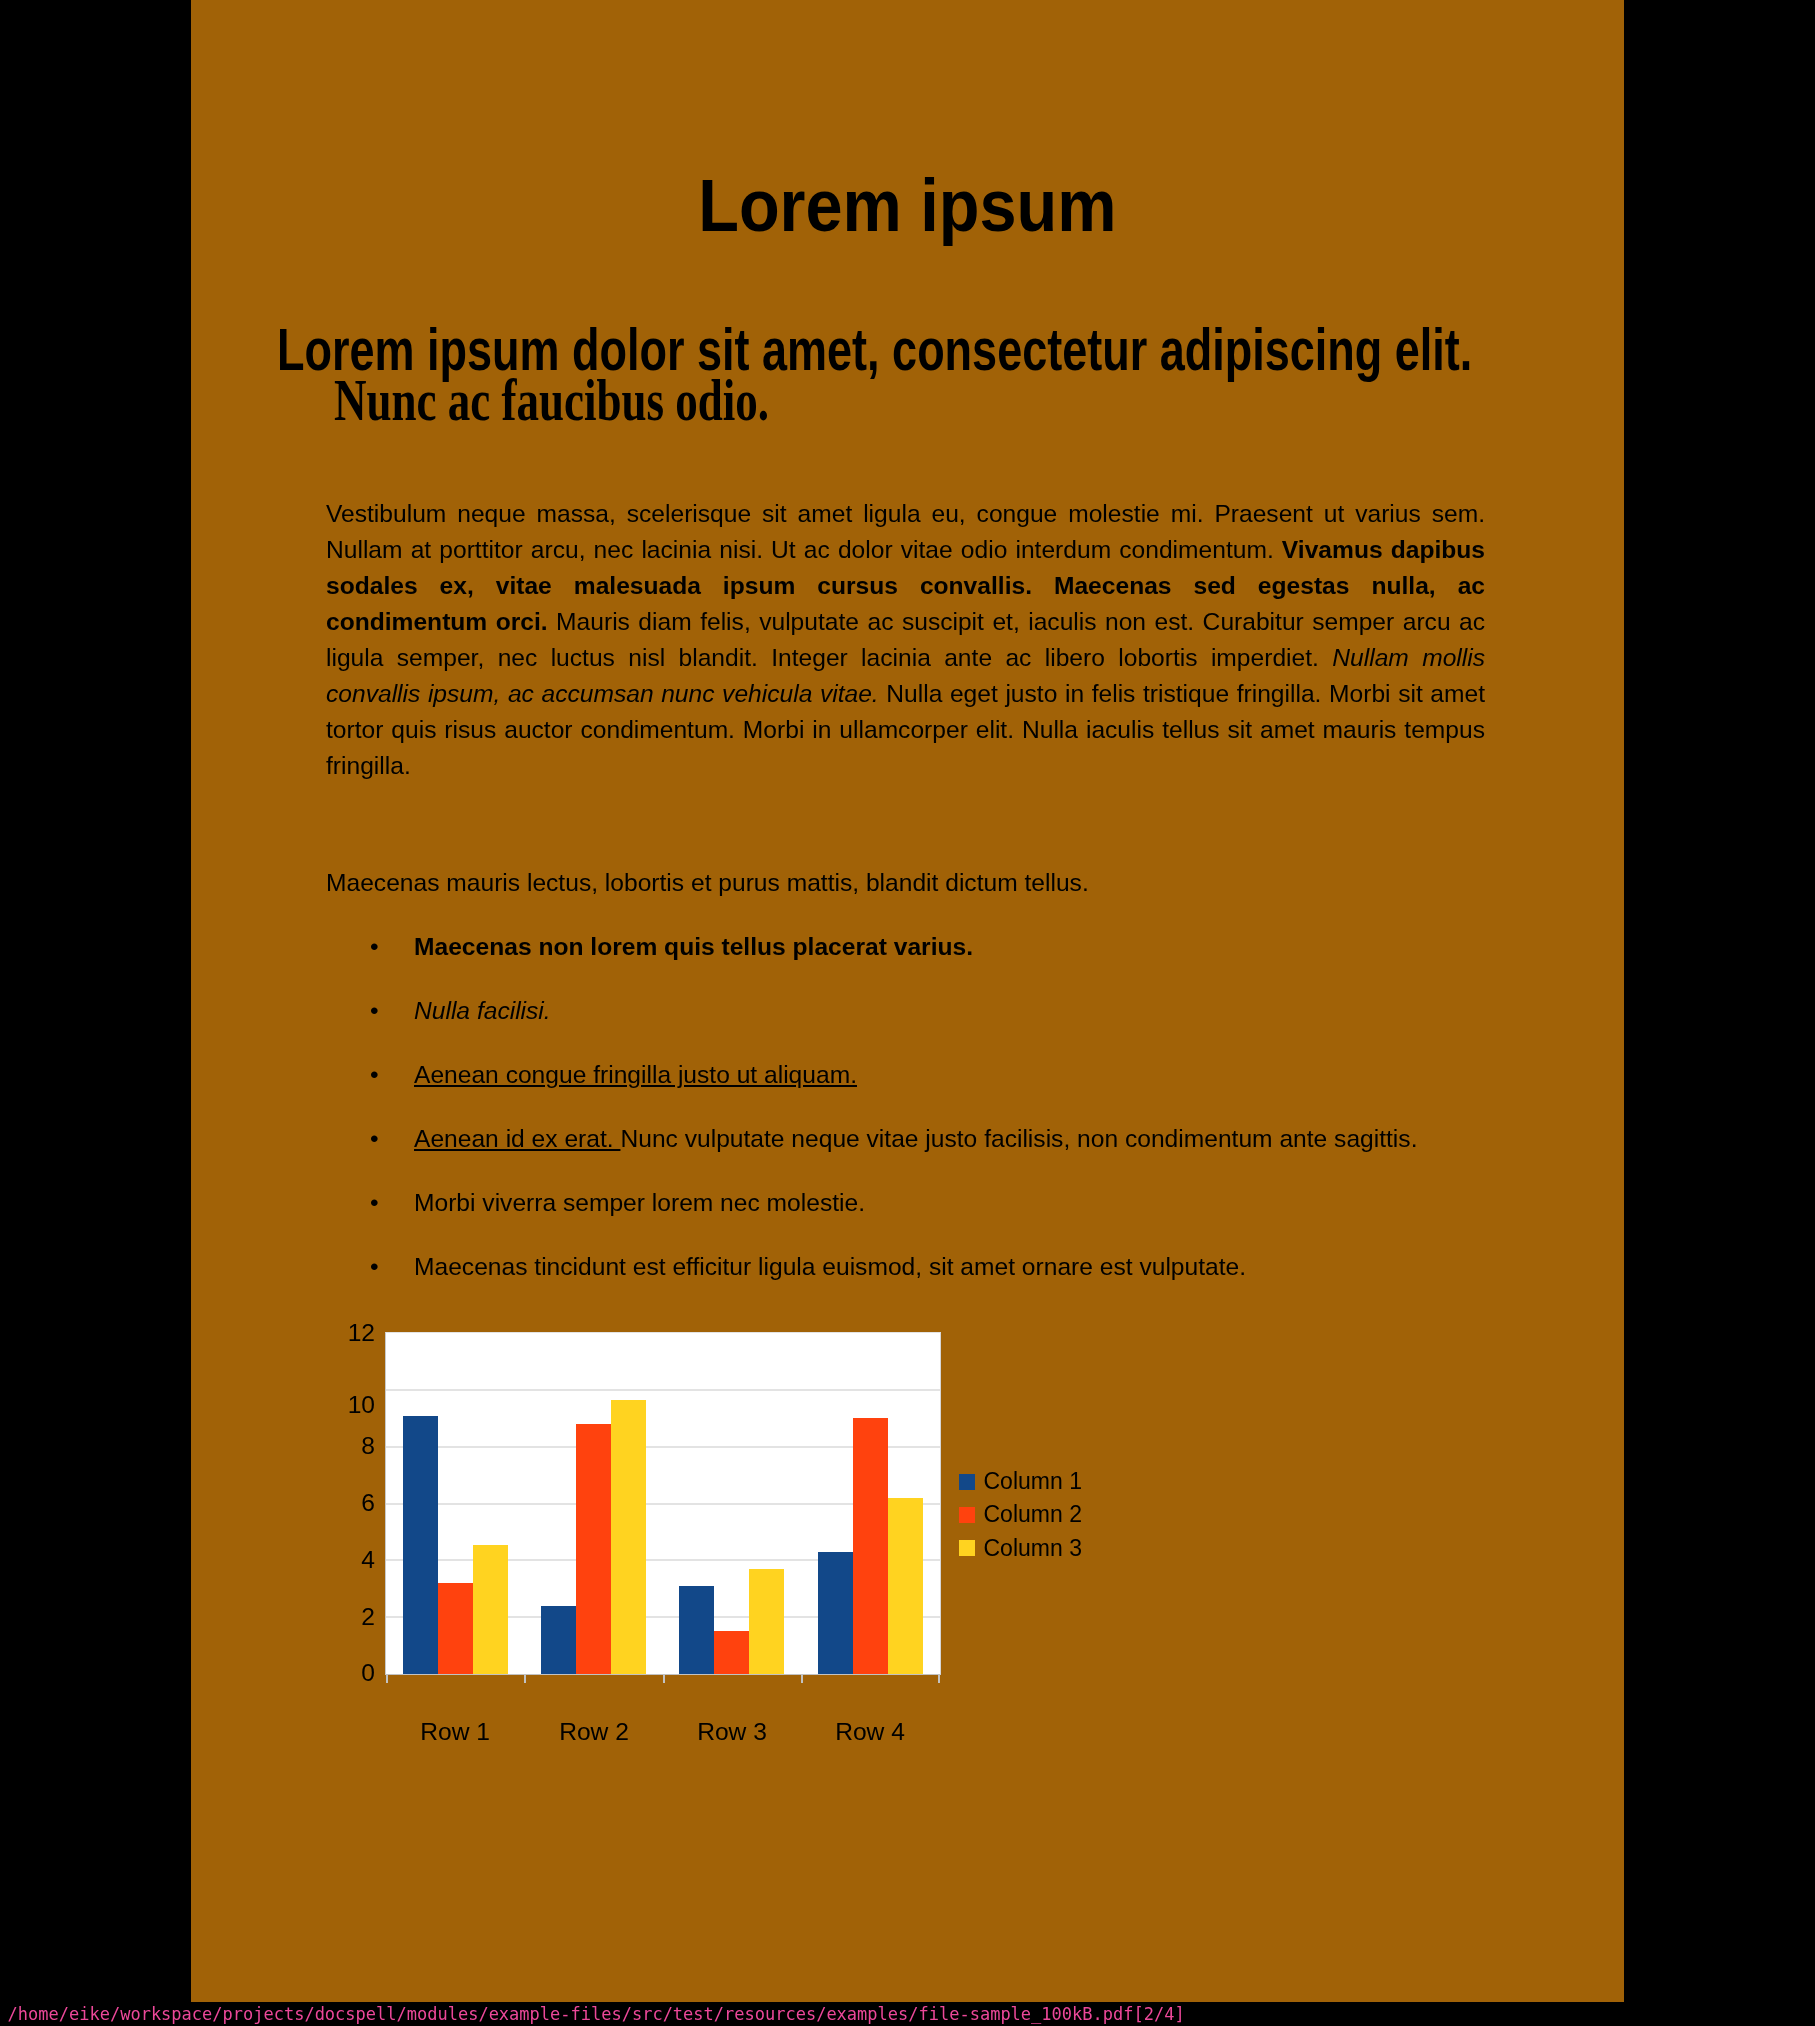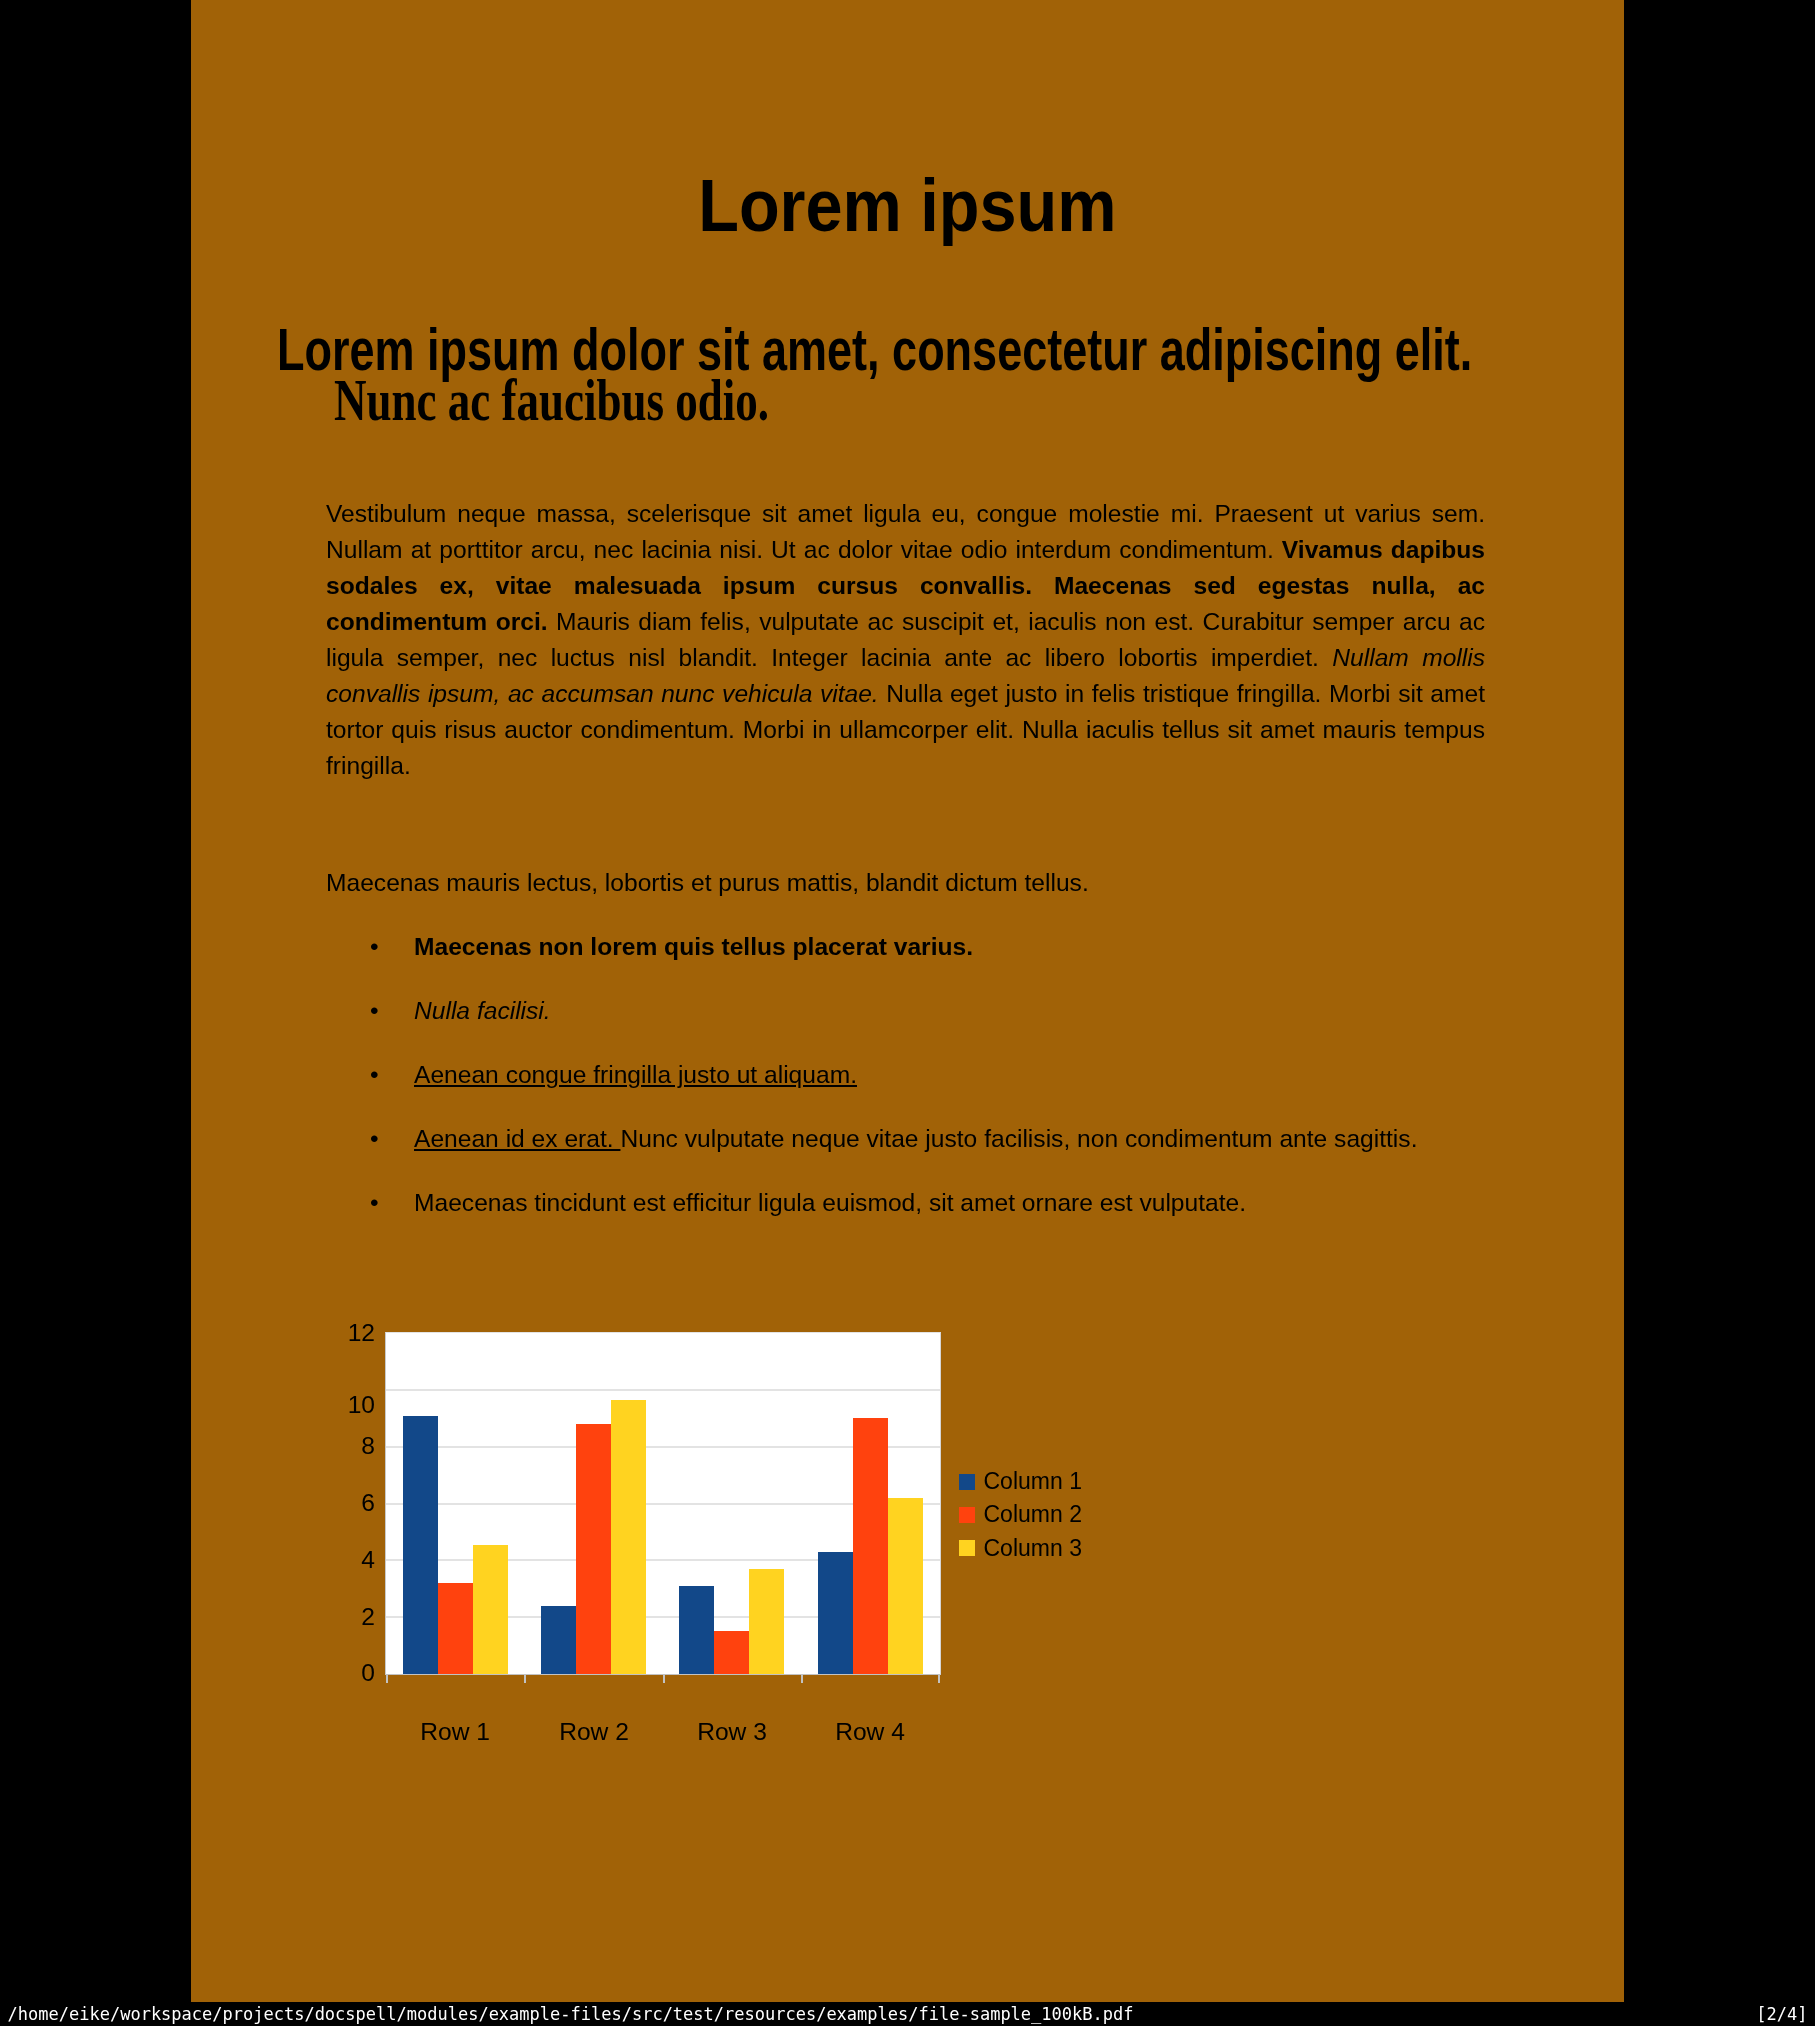--- a/index.html
+++ b/index.html
@@ -72,24 +72,24 @@
     font-size:24.6px; line-height:24.6px; top:387px;
   }
   .xtick { position:absolute; top:100%; width:1.9px; height:8.5px; background:#c2c2c2; }
   .legend { position:absolute; left:768px; top:1470px; }
   .legend-row { display:flex; align-items:center; margin-bottom:10.4px; height:23px; }
   .legend-swatch { width:16px; height:16px; margin-right:8.5px; flex:0 0 auto; }
   .legend-label { font-size:23px; line-height:23px; white-space:nowrap; }
   
   .statusbar {
     position:absolute; left:0; top:2002px; width:1815px; height:24.6px;
-    background:#000; color:#ffffff;
+    background:#000; color:#ec4899;
     font-family:"DejaVu Sans Mono", monospace;
     font-size:17px; line-height:24.6px;
-    display:flex; justify-content:space-between;
+    display:flex; 
     padding:0 7.6px; box-sizing:border-box; white-space:nowrap;
   }
 </style>
 </head>
 <body>
 
 <div>
   <div class="page">
 
     <h1 class="doc-title"><span class="squeeze-title">Lorem ipsum</span></h1>
@@ -101,20 +101,21 @@
 
     <p class="para1" id="para1"><span class="seg-normal">Vestibulum neque massa, scelerisque sit amet ligula eu, congue molestie mi. Praesent ut varius sem. Nullam at porttitor arcu, nec lacinia nisi. Ut ac dolor vitae odio interdum condimentum. </span><span class="seg-bold">Vivamus dapibus sodales ex, vitae malesuada ipsum cursus convallis. Maecenas sed egestas nulla, ac condimentum orci.</span><span class="seg-normal"> Mauris diam felis, vulputate ac suscipit et, iaculis non est. Curabitur semper arcu ac ligula semper, nec luctus nisl blandit. Integer lacinia ante ac libero lobortis imperdiet. </span><span class="seg-italic">Nullam mollis convallis ipsum, ac accumsan nunc vehicula vitae.</span><span class="seg-normal"> Nulla eget justo in felis tristique fringilla. Morbi sit amet tortor quis risus auctor condimentum. Morbi in ullamcorper elit. Nulla iaculis tellus sit amet mauris tempus fringilla.</span></p>
 
     <p class="para2">Maecenas mauris lectus, lobortis et purus mattis, blandit dictum tellus.</p>
 
     <ul class="bullets" id="bullets">
         <li><span class="seg-bold">Maecenas non lorem quis tellus placerat varius.</span></li>
         <li><span class="seg-italic">Nulla facilisi.</span></li>
         <li><span class="seg-underline">Aenean congue fringilla justo ut aliquam. </span></li>
         <li><span class="seg-underline">Aenean id ex erat. </span><span class="seg-normal">Nunc vulputate neque vitae justo facilisis, non condimentum ante sagittis.</span></li>
+        <li><span class="seg-normal">Morbi viverra semper lorem nec molestie.</span></li>
         <li><span class="seg-normal">Maecenas tincidunt est efficitur ligula euismod, sit amet ornare est vulputate.</span></li>
       </ul>
 
     <div class="chart" id="chart">
         <div class="plot">
           <div class="gridline" style="bottom: 56px;"></div>
           <div class="gridline" style="bottom: 113px;"></div>
           <div class="gridline" style="bottom: 169px;"></div>
           <div class="gridline" style="bottom: 226px;"></div>
           <div class="gridline" style="bottom: 283px;"></div>

